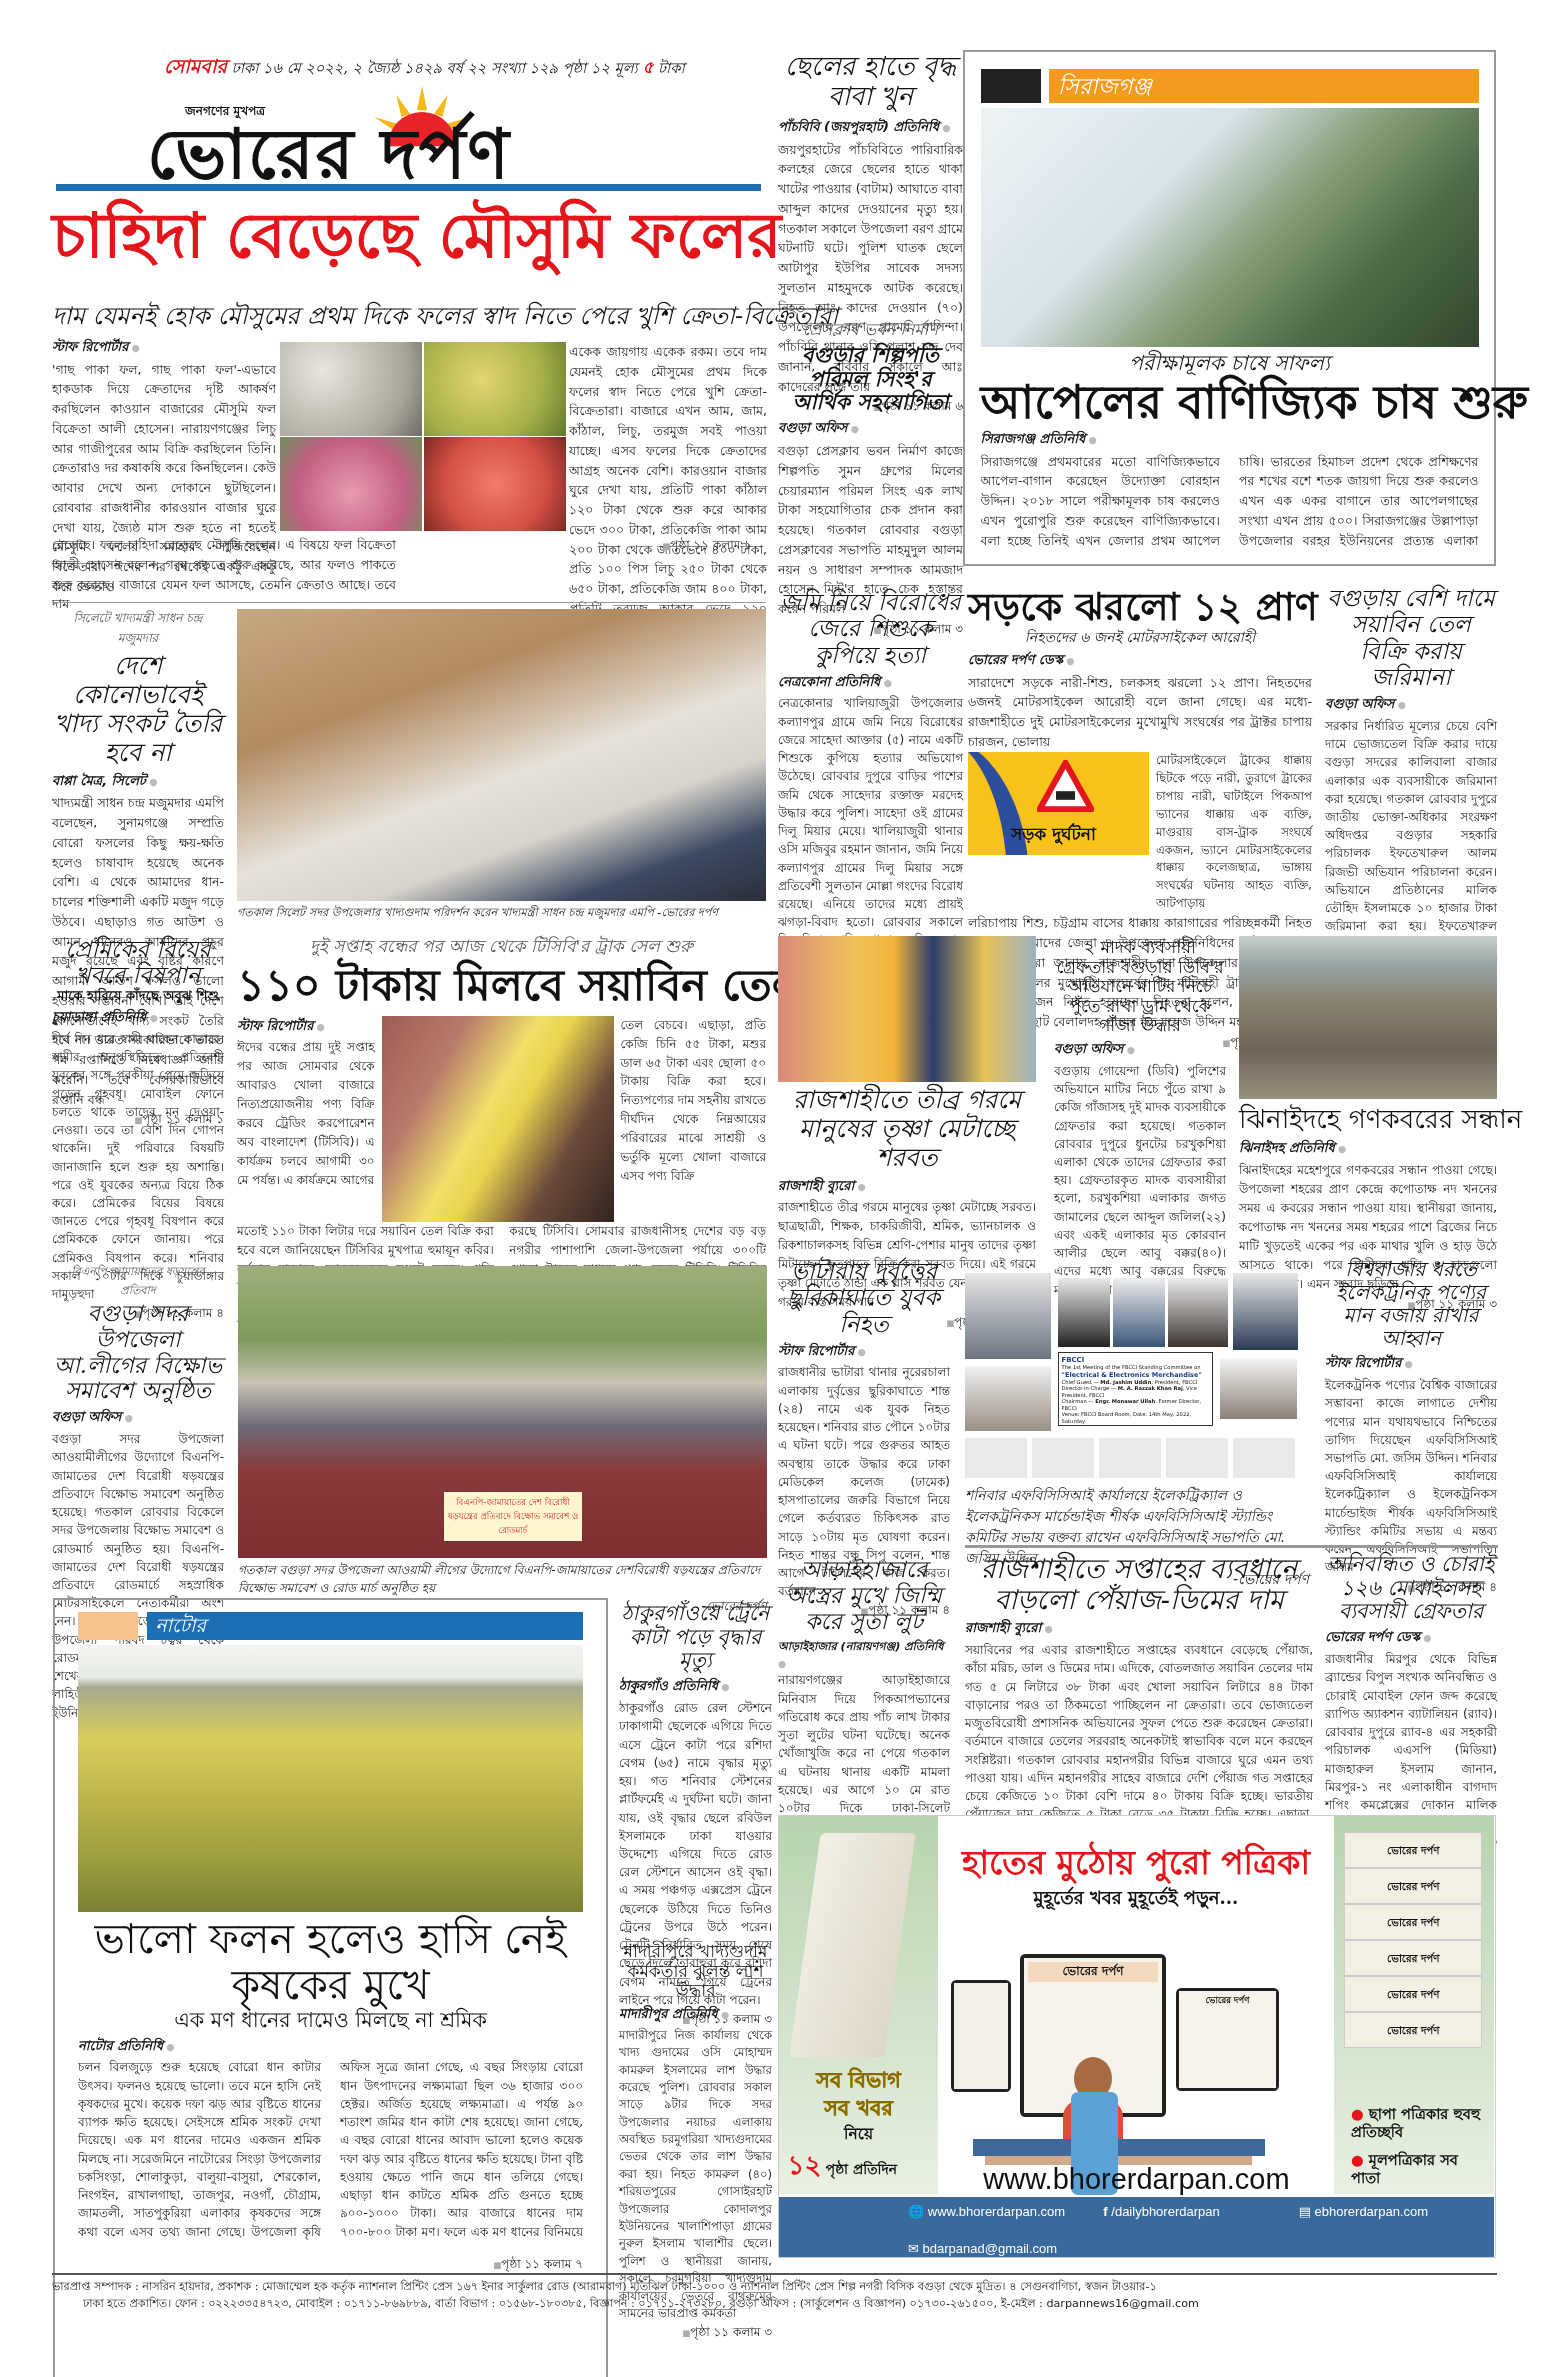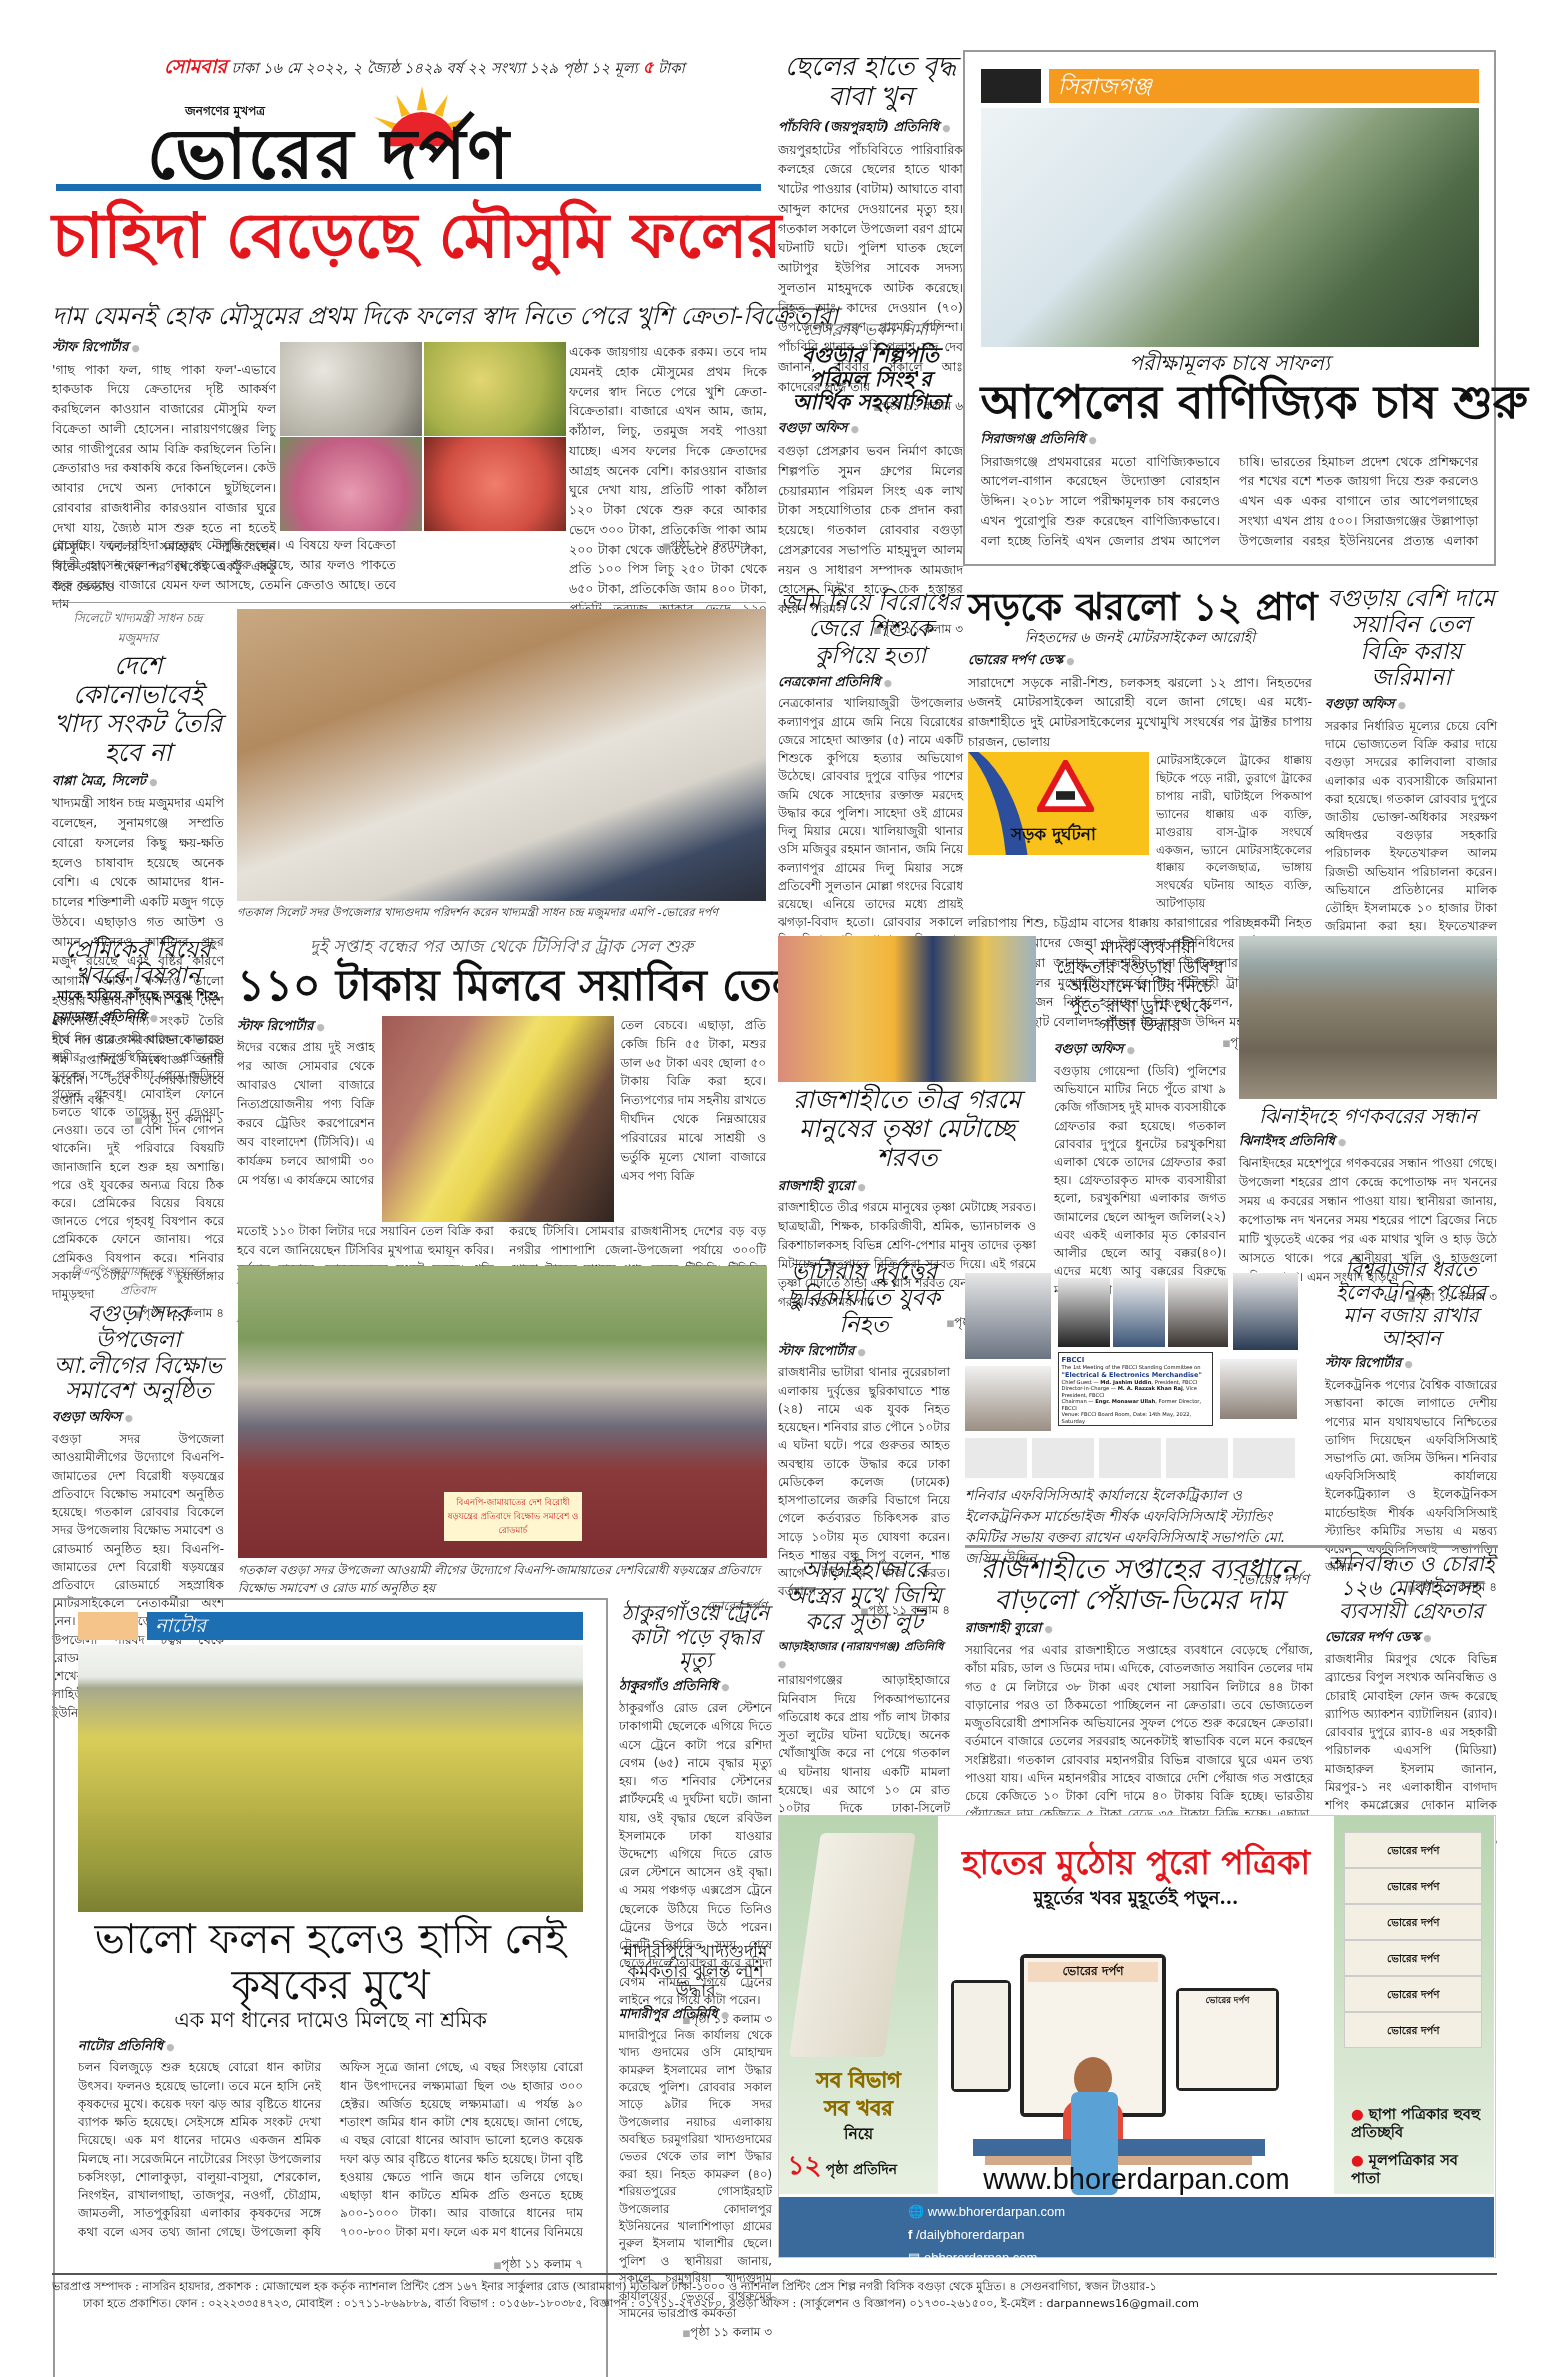--- a/index.html
+++ b/index.html
@@ -179,21 +179,21 @@
   <div class="jump">পৃষ্ঠা ১১ কলাম ৪</div>
 </div>
 <div class="abs" style="left:1054px;top:938px;width:172px">
   <div class="hl" style="font-size:17px;font-weight:normal">২ মাদক ব্যবসায়ী গ্রেফতার বগুড়ায় ডিবি'র অভিযানে মাটির নিচে পুঁতে রাখা ড্রাম থেকে গাঁজা উদ্ধার</div>
   <div class="byline" style="margin-top:3.4px">বগুড়া অফিস</div>
   <div class="body" style="font-size:12px;line-height:1.52">বগুড়ায় গোয়েন্দা (ডিবি) পুলিশের অভিযানে মাটির নিচে পুঁতে রাখা ৯ কেজি গাঁজাসহ দুই মাদক ব্যবসায়ীকে গ্রেফতার করা হয়েছে। গতকাল রোববার দুপুরে ধুনটের চরখুকশিয়া এলাকা থেকে তাদের গ্রেফতার করা হয়। গ্রেফতারকৃত মাদক ব্যবসায়ীরা হলো, চরখুকশিয়া এলাকার জগত জামালের ছেলে আব্দুল জলিল(২২) এবং একই এলাকার মৃত কোরবান আলীর ছেলে আবু বক্কর(৪০)। এদের মধ্যে আবু বক্করের বিরুদ্ধে মাদক মামলা রয়েছে।</div>
   <div class="jump">পৃষ্ঠা ১১ কলাম ৪</div>
 </div>
 <div class="abs photo" style="left:1239px;top:936px;width:258px;height:163px;background:linear-gradient(180deg,#c8d0cb 0%,#96a4a3 18%,#8a8271 40%,#6e6556 70%,#9a9080 100%)"></div>
 <div class="abs" style="left:1239px;top:1105px;width:258px">
-  <div class="hl" style="font-size:20px;font-style:italic;font-weight:normal;white-space:nowrap">ঝিনাইদহে গণকবরের সন্ধান</div>
+  <div class="hl" style="font-size:26px;font-weight:normal;white-space:nowrap">ঝিনাইদহে গণকবরের সন্ধান</div>
   <div class="byline" style="margin-top:3.4px">ঝিনাইদহ প্রতিনিধি</div>
   <div class="body" style="font-size:12px">ঝিনাইদহের মহেশপুরে গণকবরের সন্ধান পাওয়া গেছে। উপজেলা শহরের প্রাণ কেন্দ্রে কপোতাক্ষ নদ খননের সময় এ কবরের সন্ধান পাওয়া যায়। স্থানীয়রা জানায়, কপোতাক্ষ নদ খননের সময় শহরের পাশে ব্রিজের নিচে মাটি খুড়তেই একের পর এক মাথার খুলি ও হাড় উঠে আসতে থাকে। পরে স্থানীয়রা খুলি ও হাড়গুলো গুছিয়ে রাখে। এমন সংবাদ ছড়িয়ে</div>
   <div class="jump">পৃষ্ঠা ১১ কলাম ৩</div>
 </div>
 
 <div class="abs" style="left:52px;top:1263px;width:172px">
   <div class="kicker" style="font-size:11.2px">বিএনপি-জামায়াতের ষড়যন্ত্রের প্রতিবাদ</div>
   <div class="hl" style="font-size:22.4px;font-style:italic;font-weight:normal">বগুড়া সদর উপজেলা আ.লীগের বিক্ষোভ সমাবেশ অনুষ্ঠিত</div>
   <div class="byline" style="margin-top:3.4px">বগুড়া অফিস</div>
   <div class="body" style="font-size:12px;line-height:1.52">বগুড়া সদর উপজেলা আওয়ামীলীগের উদ্যোগে বিএনপি-জামাতের দেশ বিরোধী ষড়যন্ত্রের প্রতিবাদে বিক্ষোভ সমাবেশ অনুষ্ঠিত হয়েছে। গতকাল রোববার বিকেলে সদর উপজেলায় বিক্ষোভ সমাবেশ ও রোডমার্চ অনুষ্ঠিত হয়। বিএনপি-জামাতের দেশ বিরোধী ষড়যন্ত্রের প্রতিবাদে রোডমার্চে সহস্রাধিক মোটরসাইকেলে নেতাকর্মীরা অংশ নেন। বেলা সাড়ে ৩টায় সদর উপজেলা পরিষদ চত্বর থেকে রোডমার্চটি শাখারিয়া ইউনিয়ন, শেখেরকোলা ইউনিয়ন হয়ে লাহিড়ীপাড়া ইউনিয়ন, গোকুল ইউনিয়ন,</div>
@@ -338,21 +338,21 @@
       <div style="height:36px;background:#f4efe3;border:0.9px solid #ccc;font-size:10.3px;font-weight:bold;text-align:center;line-height:34px">ভোরের দর্পণ</div>
       <div style="height:36px;background:#f4efe3;border:0.9px solid #ccc;font-size:10.3px;font-weight:bold;text-align:center;line-height:34px">ভোরের দর্পণ</div>
       <div style="height:36px;background:#f4efe3;border:0.9px solid #ccc;font-size:10.3px;font-weight:bold;text-align:center;line-height:34px">ভোরের দর্পণ</div>
       <div style="height:36px;background:#f4efe3;border:0.9px solid #ccc;font-size:10.3px;font-weight:bold;text-align:center;line-height:34px">ভোরের দর্পণ</div>
       <div style="height:36px;background:#f4efe3;border:0.9px solid #ccc;font-size:10.3px;font-weight:bold;text-align:center;line-height:34px">ভোরের দর্পণ</div>
     </div>
     <div style="position:absolute;left:17px;top:289px;width:138px;font-size:14.6px;font-weight:bold;line-height:1.2"><span style="color:#e3161c">●</span> <span>ছাপা পত্রিকার হুবহু প্রতিচ্ছবি</span></div>
     <div style="position:absolute;left:17px;top:335px;width:138px;font-size:14.6px;font-weight:bold;line-height:1.2"><span style="color:#e3161c">●</span> <span>মূলপত্রিকার সব পাতা</span></div>
   </div>
   <div style="position:absolute;left:0;top:378px;width:715px;text-align:center;font-family:'Liberation Sans',sans-serif;font-size:29px;line-height:1;margin-top:-29px">www.bhorerdarpan.com</div>
-  <div style="position:absolute;left:0;bottom:0;width:715px;height:60px;background:#3a6a9b;color:#fff;font-family:'Liberation Sans',sans-serif;font-size:13px;display:grid;grid-template-columns:1fr;padding:6.9px 0 0 129px;row-gap:8px">
+  <div style="position:absolute;left:0;bottom:0;width:715px;height:60px;background:#3a6a9b;color:#fff;font-family:'Liberation Sans',sans-serif;font-size:13px;display:grid;grid-template-columns:1fr 1fr 1fr;padding:6.9px 0 0 129px;row-gap:21px">
     <div><span>🌐</span> <span>www.bhorerdarpan.com</span></div>
     <div><span style="font-weight:bold">f</span> <span>/dailybhorerdarpan</span></div>
     <div><span>▤</span> <span>ebhorerdarpan.com</span></div>
     <div><span>✉</span> <span>bdarpanad@gmail.com</span></div>
   </div>
 </div>
 
 <div class="abs" style="left:52px;top:2273px;width:1445px;height:1.7px;background:#555"></div>
 <div class="abs" style="left:52px;top:2278px;width:1445px;font-size:11.2px;line-height:1.55;color:#222">
   <div style="white-space:nowrap;overflow:hidden">ভারপ্রাপ্ত সম্পাদক : নাসরিন হায়দার, প্রকাশক : মোজাম্মেল হক কর্তৃক ন্যাশনাল প্রিন্টিং প্রেস ১৬৭ ইনার সার্কুলার রোড (আরামবাগ) মতিঝিল ঢাকা-১০০০ ও ন্যাশনাল প্রিন্টিং প্রেস শিল্প নগরী বিসিক বগুড়া থেকে মুদ্রিত। ৪ সেগুনবাগিচা, স্বজন টাওয়ার-১</div>

